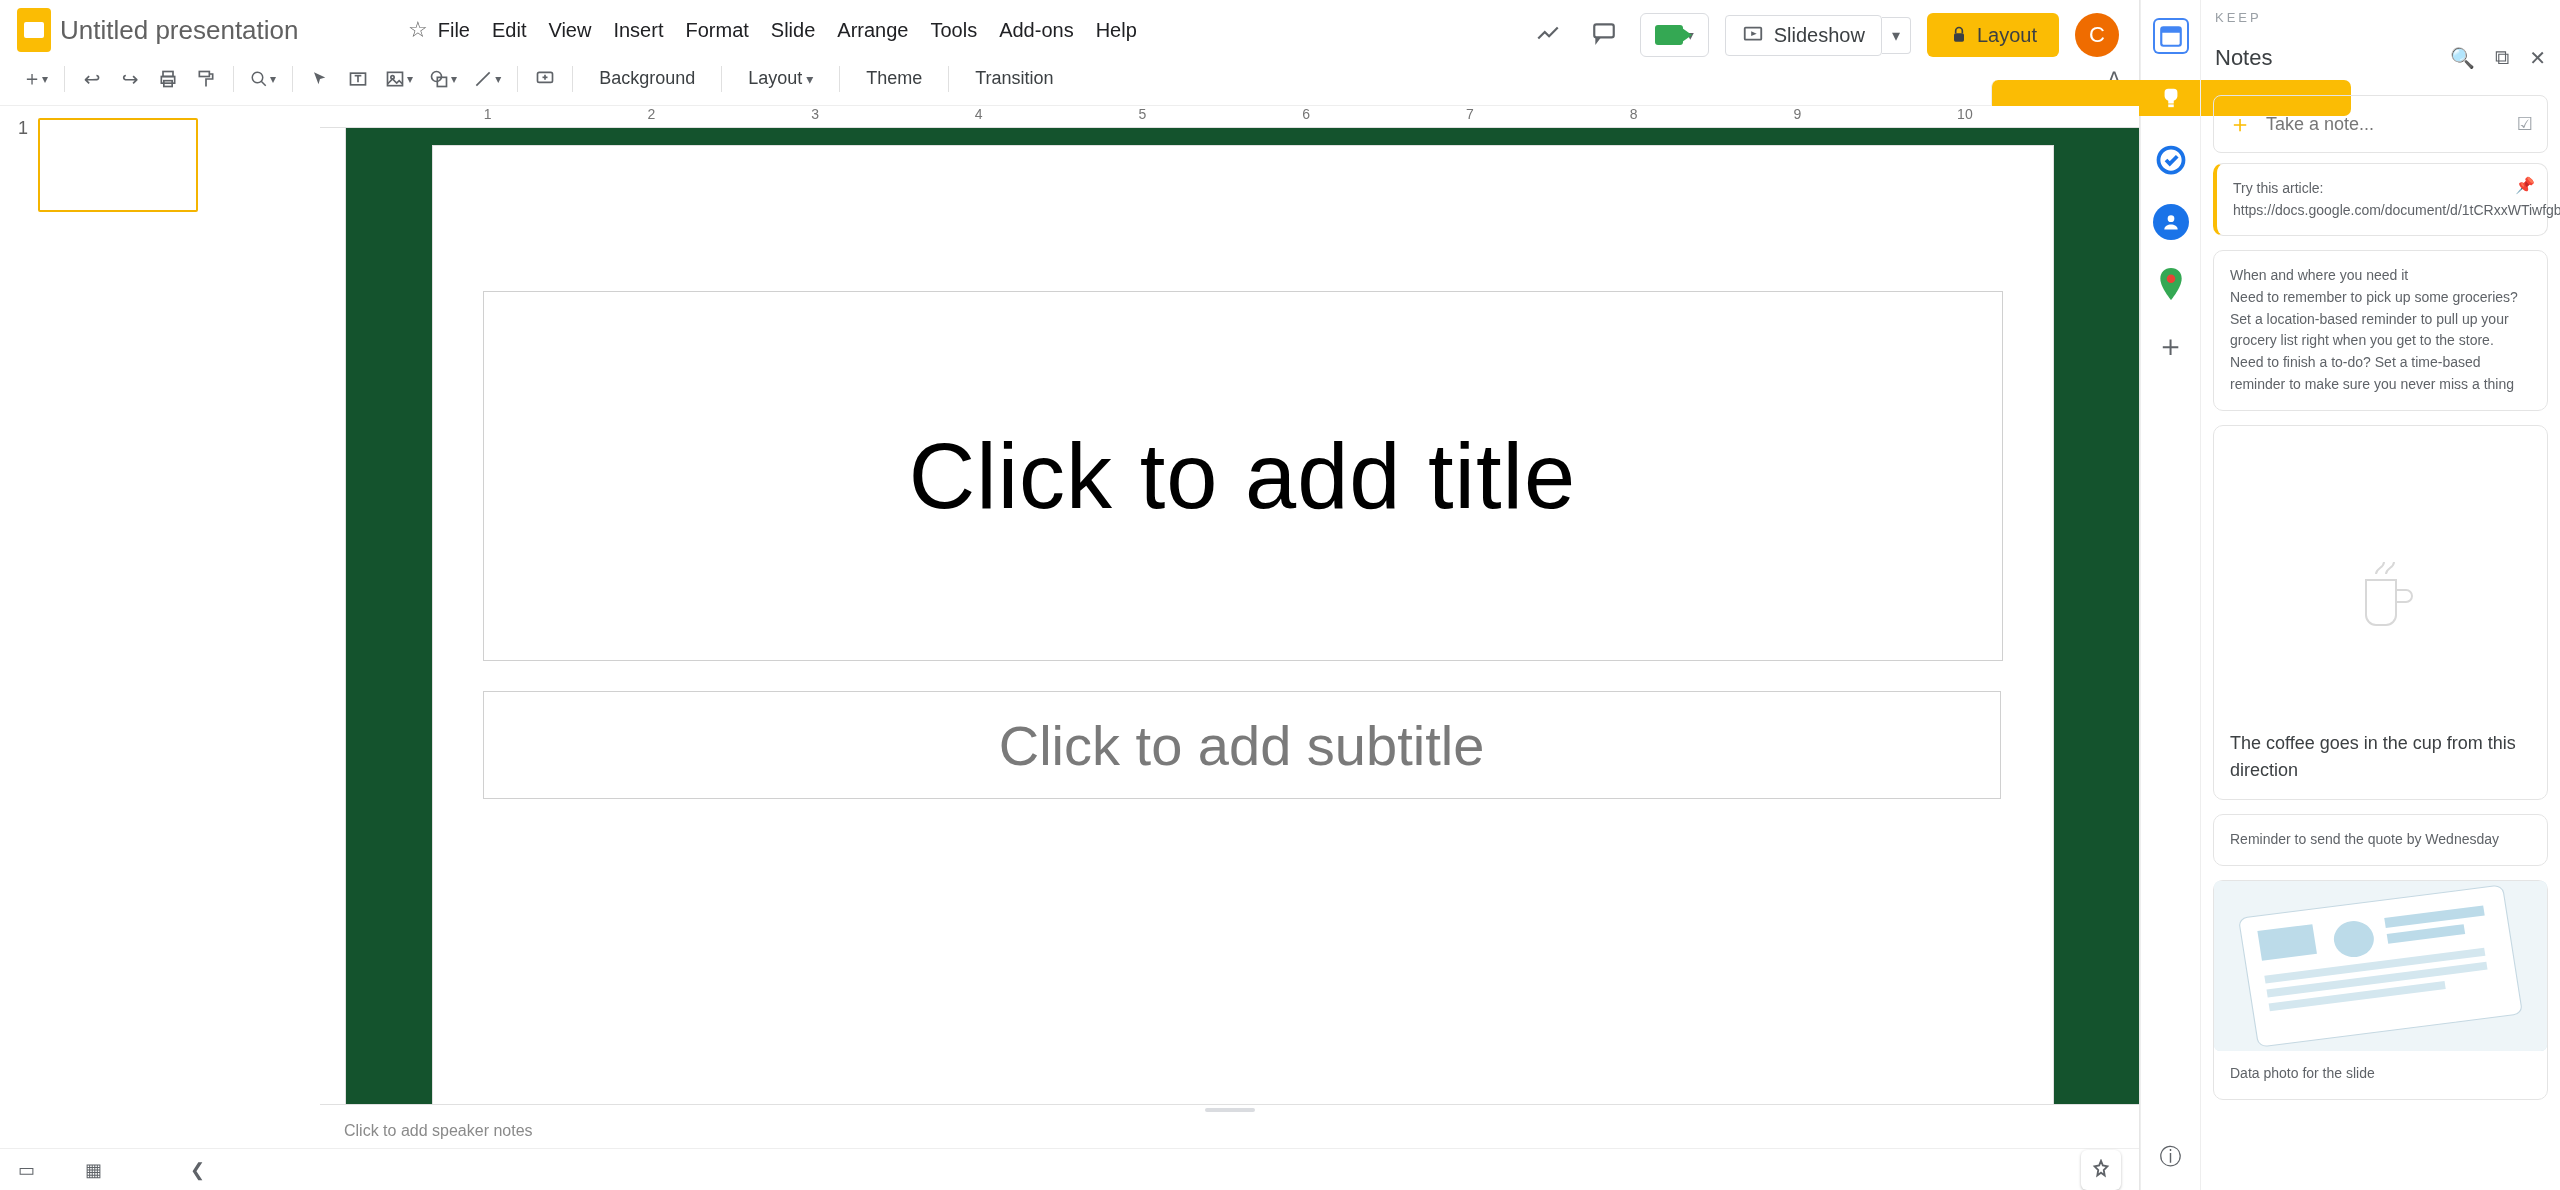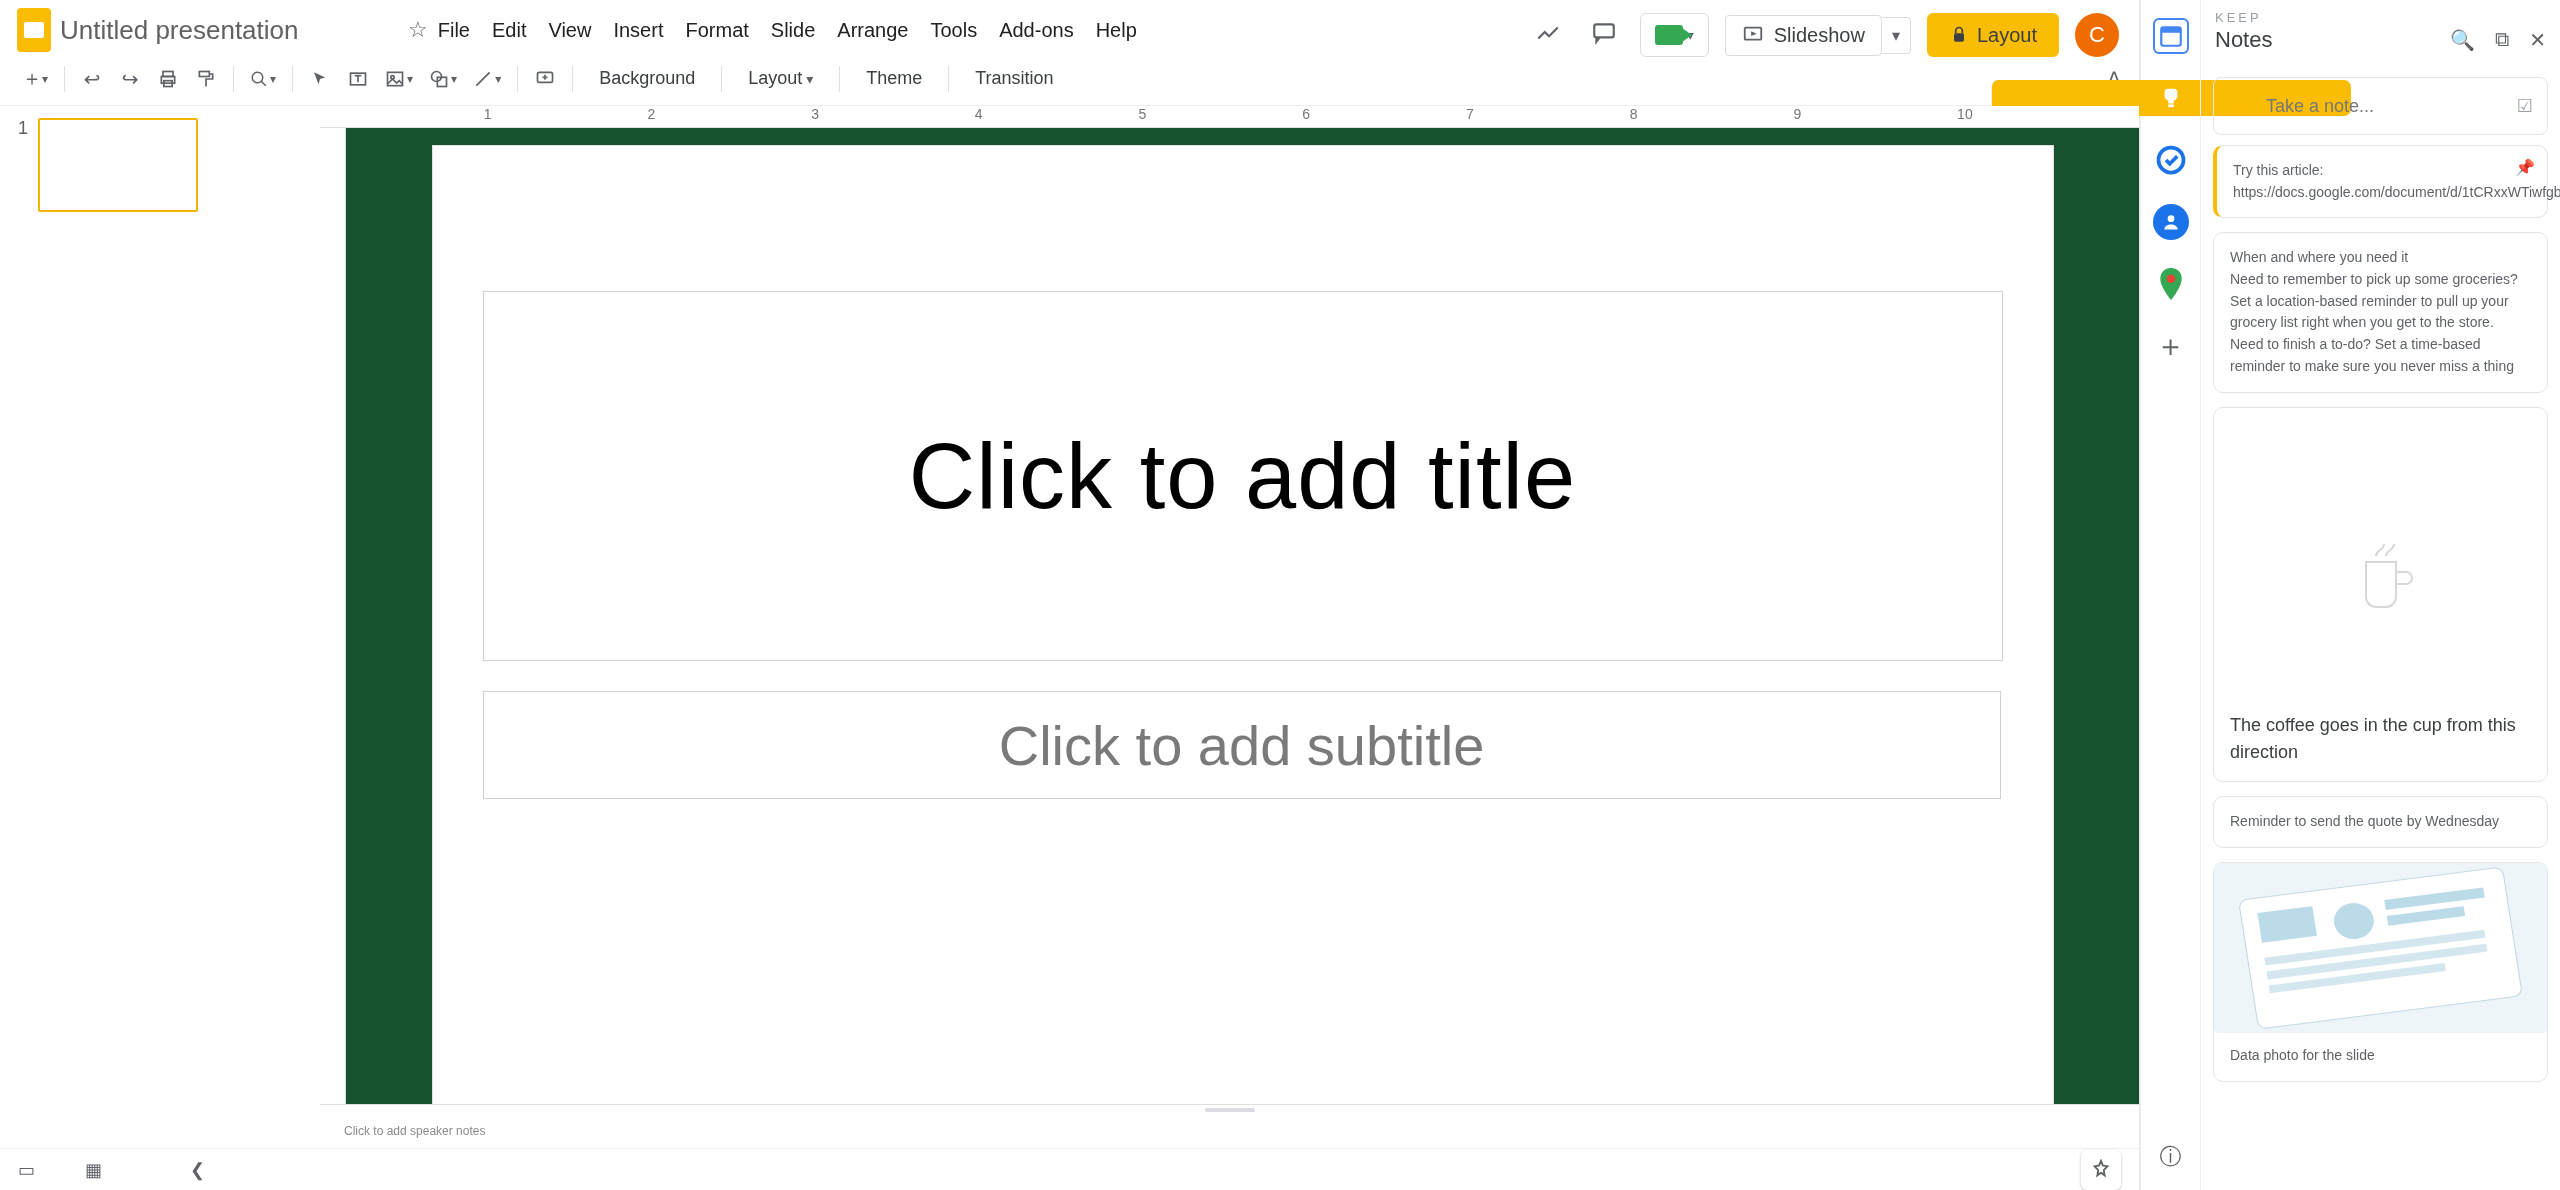--- a/index.html
+++ b/index.html
@@ -53,21 +53,21 @@
   .ruler-v { width:26px; border-right:1px solid #e0e0e0; background:#fff; }
   .stage { flex:1; overflow:auto; background:#14532d; display:flex; align-items:flex-start; justify-content:center; padding:18px 0; }
   .slide { width:1620px; height:960px; background:#fff; box-shadow:0 0 0 1px #e0e0e0; position:relative; }
   .placeholder { position:absolute; border:1px solid #d0d0d0; display:flex; align-items:center; justify-content:center; }
   .ph-title { left:50px; right:50px; top:145px; height:370px; font-size:92px; font-weight:400; color:#000; letter-spacing:1px;}
   .ph-sub { left:50px; right:52px; top:545px; height:108px; font-size:56px; color:#7a7a7a; }
 
   
   .divider-grip { height:10px; border-top:1px solid #e0e0e0; display:flex; justify-content:center; align-items:center; cursor:row-resize; }
   .divider-grip span { width:50px; height:4px; background:#dadce0; border-radius:2px; }
-  .speaker { height:34px; padding-left:24px; font-size:12px; color:#8a8a8a; display:flex; align-items:center; border-top:0px; }
+  .speaker { height:34px; padding-left:24px; font-size:16px; color:#8a8a8a; display:flex; align-items:center; border-top:0px; }
 
   
   .bottombar { height:42px; border-top:1px solid #eee; display:flex; align-items:center; padding:0 18px; gap:50px; }
   .bottombar .bicn { color:#5f6368; font-size:18px; cursor:pointer; }
   .bottombar .collapse { margin-left:40px; cursor:pointer; }
   .bottombar .spacer { flex:1; }
   .explore { width:40px; height:40px; border-radius:6px; box-shadow:0 1px 3px rgba(0,0,0,0.25); display:flex; align-items:center; justify-content:center; cursor:pointer; background:#fff; }
 
   
   .siderail { width:60px; border-left:1px solid #eee; display:flex; flex-direction:column; align-items:center; padding-top:18px; gap:26px; }
@@ -77,21 +77,21 @@
   .rail-ico.tasks { color:#1a73e8; font-size:26px; }
   .rail-ico.contacts { background:#1a73e8; border-radius:50%; color:#fff; font-size:20px; }
   .rail-ico.maps svg{}
   .rail-ico.plus { color:#5f6368; font-size:30px; }
   .siderail .info { margin-top:auto; margin-bottom:18px; color:#5f6368; font-size:22px; cursor:pointer; }
 
   
   .keep { width:360px; display:flex; flex-direction:column; border-left:1px solid #eee; }
   .keep-header { padding:10px 14px 6px; }
   .kh-brand { font-size:13px; letter-spacing:3px; color:#9aa0a6; }
-  .kh-row { display:flex; align-items:center; margin-top:2px; }
+  .kh-row { display:flex; align-items:center; margin-top:20px; }
   .kh-title { font-size:22px; color:#3c4043; flex:1; }
   .kh-actions { display:flex; gap:20px; color:#5f6368; }
   .kh-actions span { cursor:pointer; font-size:20px; }
   .take-note { margin:18px 12px 10px; border:1px solid #e4e4e4; border-radius:8px; display:flex; align-items:center; padding:12px 14px; color:#777; font-size:18px; }
   .take-note .plus { color:#fbbc04; font-size:24px; margin-right:14px; }
   .take-note .right-ico { margin-left:auto; color:#9aa0a6; font-size:18px; }
 
   .note-list { flex:1; overflow:auto; padding:0 12px 18px; display:flex; flex-direction:column; gap:14px; }
   .note { border:1px solid #e4e4e4; border-radius:10px; padding:14px 16px; font-size:14px; color:#5f6368; line-height:1.55; position:relative; }
   .note.highlight { border-left:4px solid #fbbc04; }

